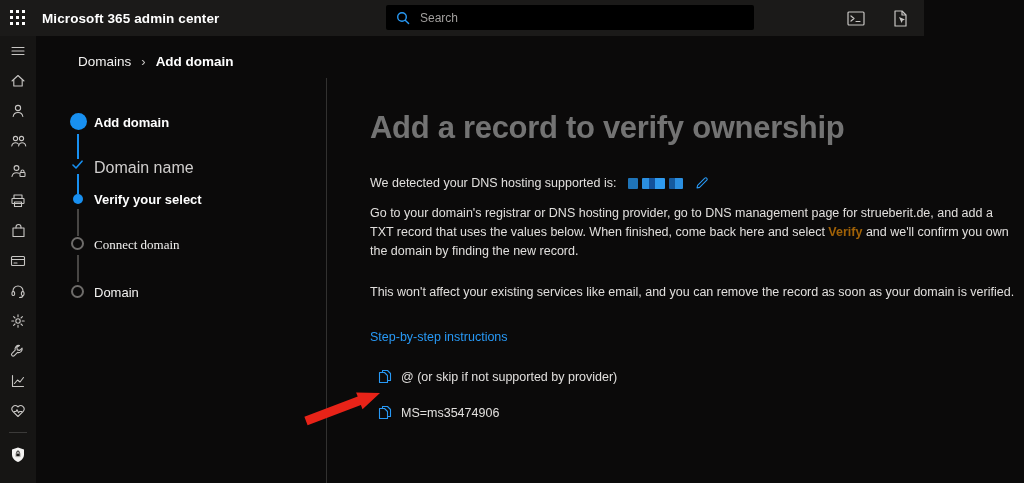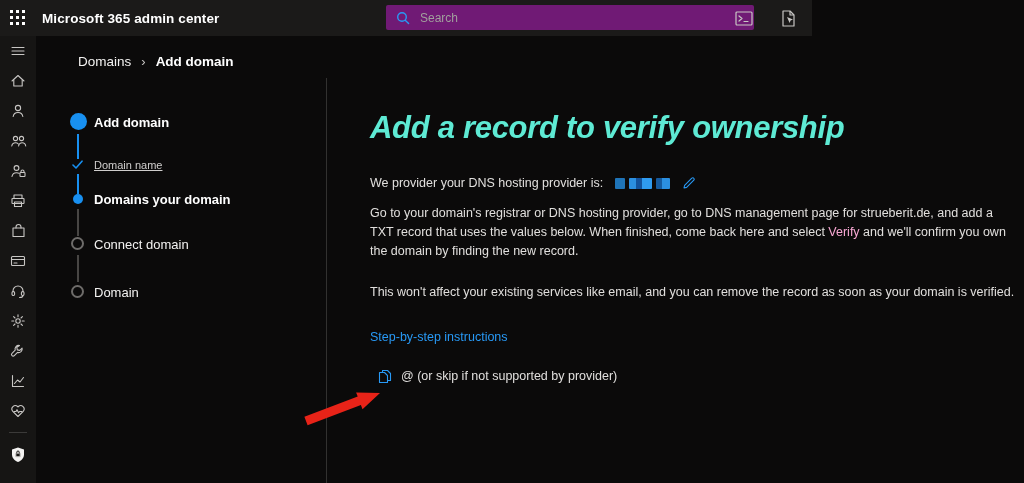--- a/index.html
+++ b/index.html
@@ -1,26 +1,26 @@
 <!DOCTYPE html>
 <html><head>
 <meta charset="utf-8">
 <style>
   * { margin:0; padding:0; box-sizing:border-box; }
   html,body { width:1024px; height:483px; overflow:hidden; background:#0b0a0a;
     font-family:"Liberation Sans", sans-serif; color:#e1dfdd; }
 
   
-  .topbar { position:absolute; left:0; top:0; width:812px; height:36px;
+  .topbar { position:absolute; left:0; top:0; width:924px; height:36px;
     background:#1b1a19; display:flex; align-items:center; z-index:30; }
   .waffle { width:36px; height:36px; display:flex; align-items:center; justify-content:center; cursor:pointer; }
   .waffle-grid { display:grid; grid-template-columns:repeat(3,4px); grid-template-rows:repeat(3,4px); gap:2px; }
   .waffle-grid span { width:3px; height:3px; background:#ffffff; }
   .app-title { color:#ffffff; font-size:13.5px; font-weight:700; margin-left:6px; letter-spacing:.1px; }
-  .searchbox { position:absolute; left:386px; top:5px; width:368px; height:25px; background:#701a75;
+  .searchbox { position:absolute; left:386px; top:5px; width:368px; height:25px; background:#000000;
     border-radius:2px; display:flex; align-items:center; padding-left:10px; }
   .searchbox svg { flex:0 0 auto; }
   .searchbox input { background:transparent; border:none; outline:none; color:#c8c6c4;
     font-size:12px; margin-left:10px; width:300px; font-family:"Liberation Sans",sans-serif; }
   .searchbox input::placeholder { color:#a19f9d; }
   .topbar-right { position:absolute; right:14px; top:0; height:36px; display:flex; align-items:center; gap:24px; }
   .topbar-icon { width:20px; height:20px; display:flex; align-items:center; justify-content:center; cursor:pointer; }
 
   
   .leftrail { position:absolute; left:0; top:36px; width:36px; height:447px; background:#161514;
@@ -32,44 +32,44 @@
   
   .breadcrumb { position:absolute; left:78px; top:54px; display:flex; align-items:center; gap:10px; z-index:10; }
   .crumb { font-size:13.5px; color:#f3f2f1; cursor:pointer; }
   .crumb-sep { color:#c8c6c4; font-size:13px; margin-top:-1px; }
   .crumb-current { font-weight:700; color:#ffffff; }
 
   
   .wizard { position:absolute; left:36px; top:78px; width:291px; height:405px; border-right:1px solid #323130; }
   .step-label { position:absolute; left:58px; font-size:13px; color:#f3f2f1; white-space:nowrap; }
   .bold { font-weight:700; color:#ffffff; }
-  .sub { font-size:11px; color:#d0cecd;text-decoration:underline; }
+  .sub { font-size:16px; color:#d0cecd; }
   .circle-big { position:absolute; width:17px; height:17px; border-radius:50%; background:#1890f1; }
   .circle-dot { position:absolute; width:10px; height:10px; border-radius:50%; background:#1890f1; }
   .circle-open { position:absolute; width:13px; height:13px; border-radius:50%; border:2px solid #6e6c6a; background:transparent; }
   .connector { position:absolute; width:2px; }
   .conn-blue { background:#1890f1; }
   .conn-gray { background:#484644; }
 
   
   .content { position:absolute; left:328px; top:78px; width:696px; height:405px; }
   .content-inner { padding:32px 0 0 42px; width:690px; }
-  h1 { color:#5eead4; font-size:31px; font-weight:700; letter-spacing:-.3px;font-style:italic; }
+  h1 { color:#737373; font-size:31px; font-weight:700; letter-spacing:-.3px; }
   .provider-row { margin-top:30px; display:flex; align-items:center; font-size:12.5px; color:#e1dfdd; gap:6px; }
   .redacted { display:flex; align-items:center; gap:4px; margin-left:6px; }
   .px-block { display:inline-block; height:11px; border-radius:1px; }
   .edit-icon { margin-left:6px; cursor:pointer; display:flex; }
   .para { margin-top:14px; font-size:12.5px; line-height:19px; color:#e1dfdd; max-width:648px; }
   .para + .para { margin-top:22px; }
-  .inline-bold { font-weight:400; color:#f9a8d4; }
+  .inline-bold { font-weight:700; color:#a16207; }
   .steplink { display:inline-block; margin-top:28px; font-size:12.5px; color:#2899f5; cursor:pointer; text-decoration:none; }
   .records { margin-top:24px; margin-left:8px; }
   .record { margin-bottom:21px; }
   .record-label { font-size:12.5px; font-weight:700; color:#ffffff; margin-bottom:8px; }
-  .record-value-row { display:flex; align-items:flex-start; gap:9px; }
+  .record-value-row { display:flex; align-items:center; gap:9px; }
   .copy-btn { display:flex; cursor:pointer; }
   .record-value { font-size:12.5px; color:#e1dfdd; }
 
   
   .arrow-overlay { position:absolute; left:298px; top:383px; width:95px; height:48px; z-index:40; pointer-events:none; }
 </style>
 </head>
 <body>
 
 <div class="topbar">
@@ -221,37 +221,37 @@
   <div class="step-label bold" style="top:37px;">Add domain</div>
   <div class="connector conn-blue" style="left:41px; top:56px; height:25px;"></div>
 
   <svg style="position:absolute; left:36px; top:82px;" width="11" height="10" viewBox="0 0 11 10">
     <path d="M1 5 4 8 10 1.2" fill="none" stroke="#1890f1" stroke-width="1.6" stroke-linecap="round" stroke-linejoin="round"></path>
   </svg>
   <div class="step-label sub" style="top:81px;">Domain name</div>
   <div class="connector conn-blue" style="left:41px; top:96px; height:20px;"></div>
 
   <div class="circle-dot" style="left:37px; top:116px;"></div>
-  <div class="step-label bold" style="top:114px;">Domains your domain</div>
+  <div class="step-label bold" style="top:114px;">Verify your select</div>
   <div class="connector conn-gray" style="left:41px; top:131px; height:27px;"></div>
 
   <div class="circle-open" style="left:35px; top:159px;"></div>
-  <div class="step-label" style="top:159px;">Connect domain</div>
+  <div class="step-label" style="top:159px;font-family:Liberation Serif, serif;">Connect domain</div>
   <div class="connector conn-gray" style="left:41px; top:177px; height:27px;"></div>
 
   <div class="circle-open" style="left:35px; top:207px;"></div>
   <div class="step-label" style="top:207px;">Domain</div>
 </div>
 
 <div class="content">
   <div class="content-inner">
     <h1>Add a record to verify ownership</h1>
 
     <div class="provider-row">
-      <span>We provider your DNS hosting provider is:</span>
+      <span>We detected your DNS hosting supported is:</span>
       <span class="redacted">
         <span class="px-block" style="width:10px; background:#1f74b8;"></span>
         <span class="px-block" style="width:23px; background:linear-gradient(90deg,#2b8fe0 30%,#13529c 30%,#13529c 55%,#2f9bf0 55%);"></span>
         <span class="px-block" style="width:14px; background:linear-gradient(90deg,#155a9e 45%,#2b8fe0 45%);"></span>
       </span>
       <span class="edit-icon">
         <svg width="14" height="14" viewBox="0 0 14 14">
           <path d="M2 12 2.6 9.4 9.8 2.2a1.3 1.3 0 0 1 1.9 0l.1.1a1.3 1.3 0 0 1 0 1.9L4.6 11.4z" fill="none" stroke="#2899f5" stroke-width="1.1" stroke-linejoin="round"></path>
         </svg>
       </span>
@@ -270,20 +270,29 @@
             <svg width="14" height="15" viewBox="0 0 14 15">
               <path d="M4.5 3.5V1.5h5l3 3v7h-3" fill="none" stroke="#2899f5" stroke-width="1.1" stroke-linejoin="round"></path>
               <path d="M1.5 3.5h5l3 3v7h-8z" fill="none" stroke="#2899f5" stroke-width="1.1" stroke-linejoin="round"></path>
             </svg>
           </span>
           <span class="record-value">@ (or skip if not supported by provider)</span>
         </div>
       </div>
 
       <div class="record">
+        <div class="record-value-row">
+          <span class="copy-btn">
+            <svg width="14" height="15" viewBox="0 0 14 15">
+              <path d="M4.5 3.5V1.5h5l3 3v7h-3" fill="none" stroke="#2899f5" stroke-width="1.1" stroke-linejoin="round"></path>
+              <path d="M1.5 3.5h5l3 3v7h-8z" fill="none" stroke="#2899f5" stroke-width="1.1" stroke-linejoin="round"></path>
+            </svg>
+          </span>
+          <span class="record-value">MS=ms35474906</span>
+        </div>
       </div>
 
     </div>
   </div>
 </div>
 
 <svg class="arrow-overlay" viewBox="0 0 95 48">
   <polygon points="9.6,42.2 62.9,22 64.5,26.2 82,10 58.1,9.4 59.7,13.6 6.4,33.8" fill="#e82318"></polygon>
 </svg>
 

